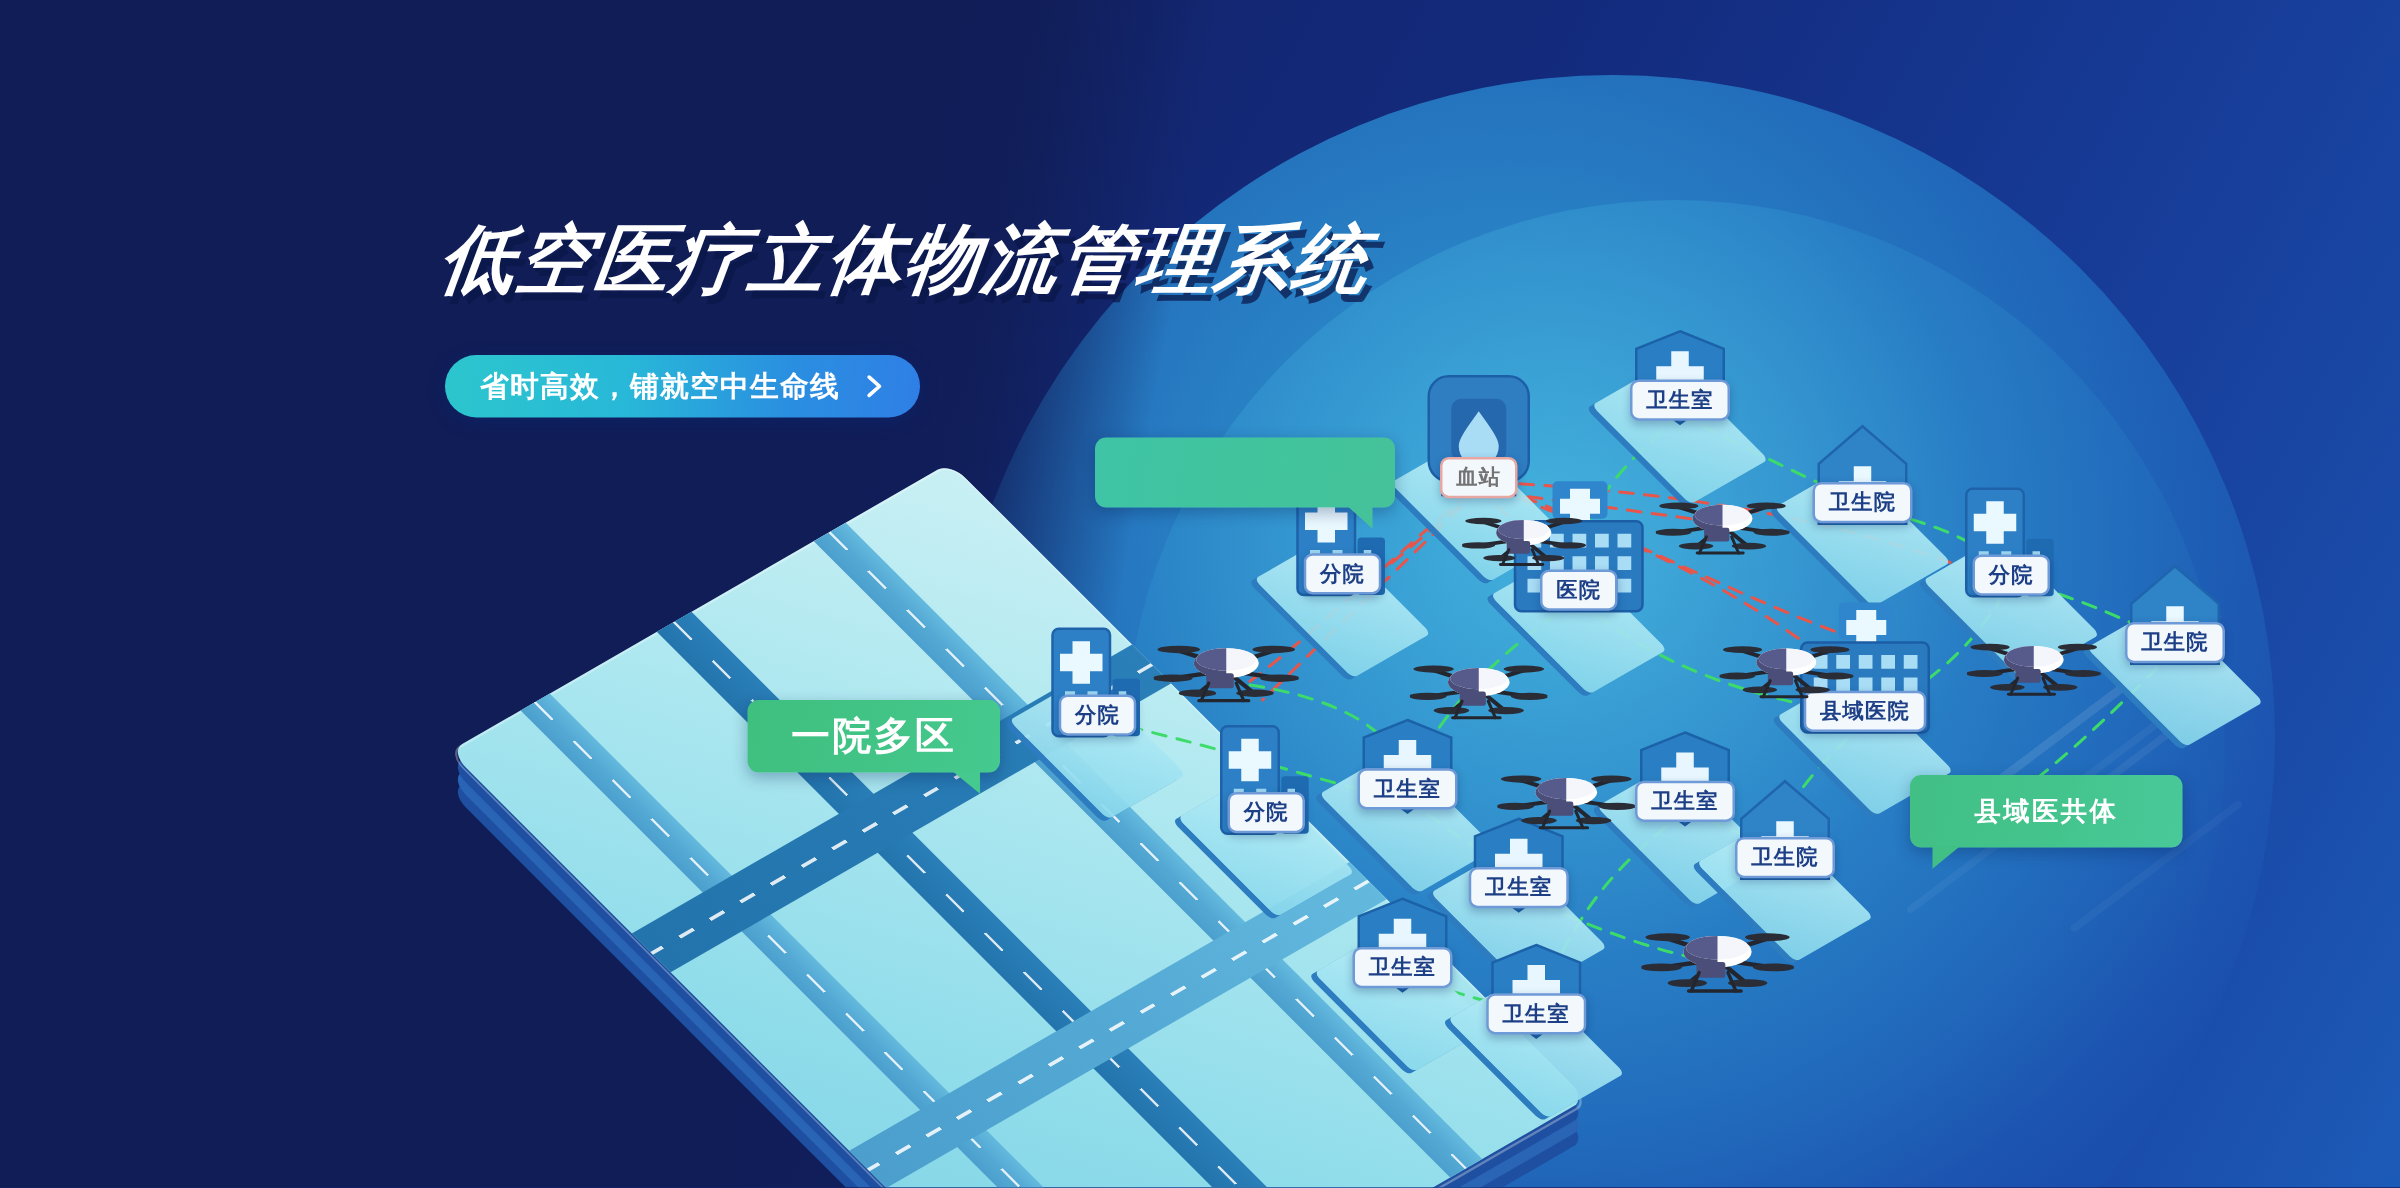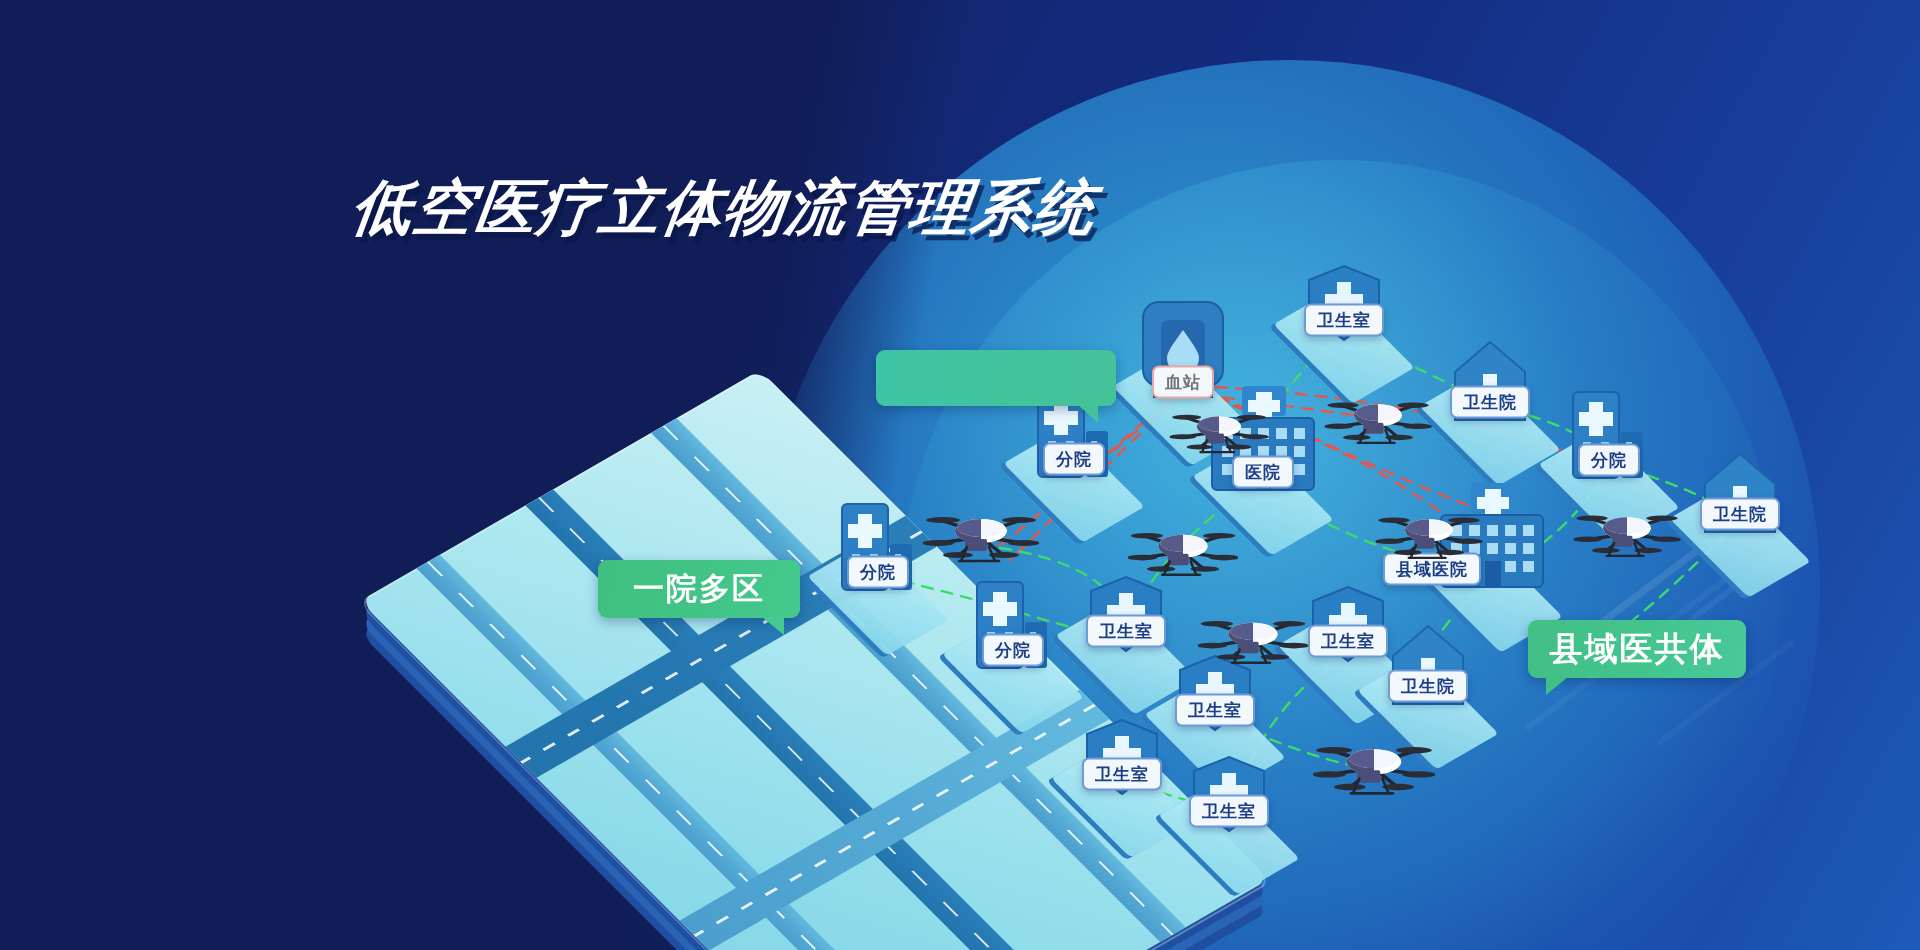--- a/index.html
+++ b/index.html
@@ -39,21 +39,21 @@
   .tag .tail{position:absolute;width:0;height:0;}
 
   #tag-city{left:876px;top:350px;width:240px;height:56px;font-size:30px;
      background:linear-gradient(100deg,#3fc4a6 0%,#41c49c 55%,#46c29a 100%);}
   #tag-city .tail{bottom:-17px;right:18px;border-left:20px solid transparent;border-top:18px solid #45c29a;}
 
   #tag-one{left:598px;top:560px;width:202px;height:58px;font-size:31px;
      background:linear-gradient(100deg,#3fc07f 0%,#42c487 55%,#46c98e 100%);}
   #tag-one .tail{bottom:-17px;right:16px;border-left:22px solid transparent;border-top:18px solid #46c98e;}
 
-  #tag-county{left:1528px;top:620px;width:218px;height:58px;font-size:33px;
+  #tag-county{left:1528px;top:620px;width:218px;height:58px;font-size:21px;
      background:linear-gradient(100deg,#41bf85 0%,#44c48d 55%,#49c999 100%);}
   #tag-county .tail{bottom:-17px;left:18px;border-right:22px solid transparent;border-top:18px solid #41bf85;}
 
   
   #board{position:absolute;left:720px;top:250px;width:1000px;height:1000px;}
   .plate{position:absolute;left:0;top:0;width:720px;height:720px;
      transform:rotate(45deg) skewX(-15deg) scaleY(.62);transform-origin:0 0;}
   .plate-top{background:linear-gradient(135deg,#c9f0f4 0%,#a9e6ef 38%,#8fdcea 70%,#7ed2e6 100%);border-radius:18px;}
   .plate-side{background:#1f4fa0;border-radius:18px;}
   .plate-side2{background:#2a64b5;border-radius:18px;}
@@ -268,21 +268,21 @@
             <rect x="54" y="64" width="11" height="11"></rect>
             <rect x="72" y="64" width="11" height="11"></rect>
             <rect x="90" y="64" width="11" height="11"></rect>
             <rect x="18" y="82" width="11" height="11"></rect>
             <rect x="36" y="82" width="11" height="11"></rect>
             <rect x="72" y="82" width="11" height="11"></rect>
             <rect x="90" y="82" width="11" height="11"></rect>
           </g>
           <rect x="52" y="82" width="16" height="26" fill="#1b5da4"></rect>
         </svg></div>
-      <div class="nl" style="left: 1432px; top: 569px;">县域医院</div>
+      <div class="nl" style="left: 1492px; top: 569px;">县域医院</div>
       <div class="pad" style="left: 822px; top: 542px;"></div>
       <div class="bld" style="left: 878px; top: 598px;"><svg width="92" height="104" viewBox="0 0 92 104">
           <rect x="10" y="14" width="46" height="86" rx="5" fill="#2d80c6"></rect>
           <rect x="10" y="14" width="46" height="86" rx="5" fill="none" stroke="#1e62a9" stroke-width="2"></rect>
           <rect x="58" y="54" width="22" height="46" rx="3" fill="#1f6bb2"></rect>
           <path d="M26 24 h14 v10 h10 v14 h-10 v10 h-14 v-10 h-10 v-14 h10 z" fill="#eaf8ff"></path>
           <g fill="#9fd8f2">
             <rect x="20" y="64" width="8" height="8"></rect>
             <rect x="38" y="64" width="8" height="8"></rect>
             <rect x="20" y="78" width="8" height="8"></rect>
@@ -574,20 +574,26 @@
           <g stroke="#23262f" stroke-width="2.6" fill="none" stroke-linecap="round">
             <path d="M44 44 L38 58"></path>
             <path d="M66 44 L72 58"></path>
             <path d="M36 58 L76 58"></path>
           </g>
         </svg></div>
     </div>
 
   <div class="title">低空医疗立体物流管理系统</div>
 
+  <div class="pill">
+    <span class="pill-text">省时高效，铺就空中生命线</span>
+    <svg class="chev" viewBox="0 0 24 24">
+      <path d="M8 4 L17 12 L8 20" fill="none" stroke="#ffffff" stroke-width="3.2" stroke-linecap="round" stroke-linejoin="round"></path>
+    </svg>
+  </div>
 
   <div class="tag" id="tag-city">
     <span class="tail"></span>
   </div>
   <div class="tag" id="tag-one">
     <span>一院多区</span>
     <span class="tail"></span>
   </div>
   <div class="tag" id="tag-county">
     <span>县域医共体</span>

